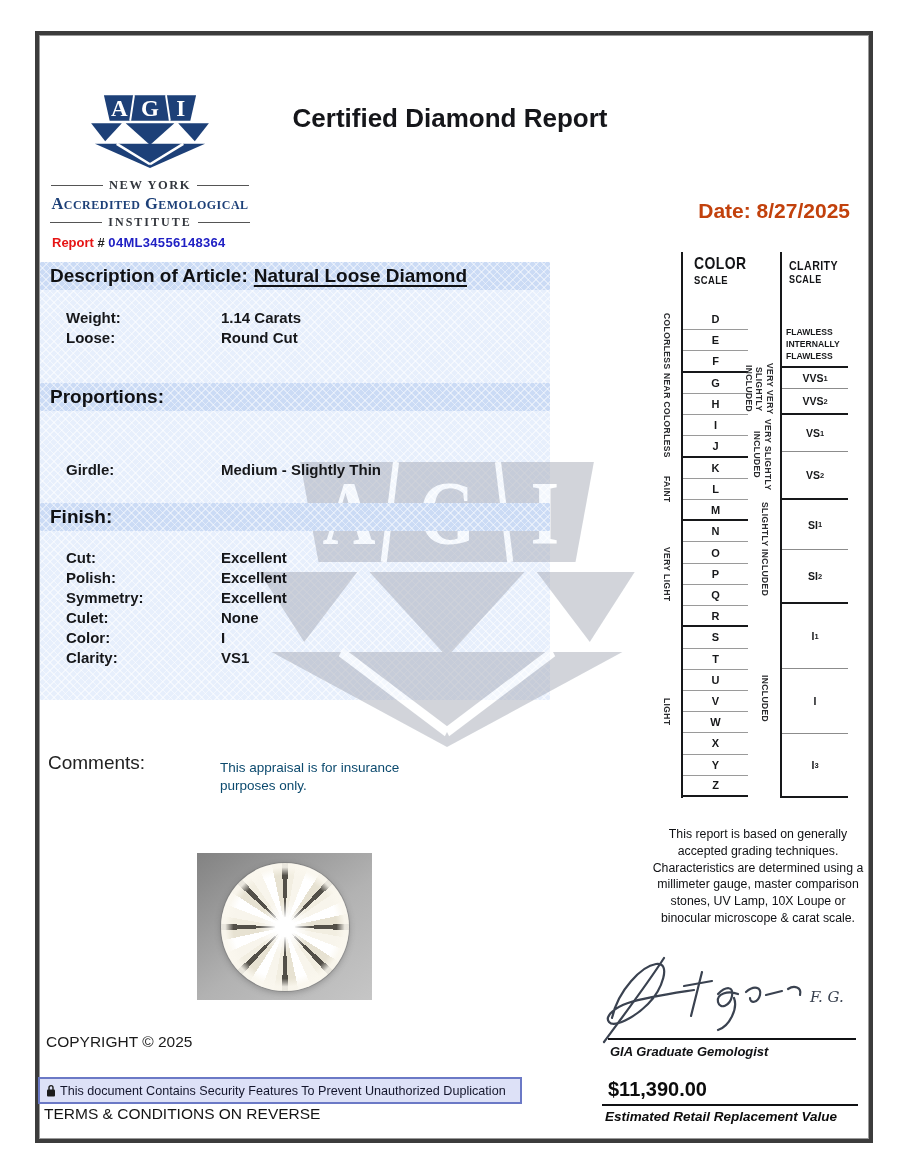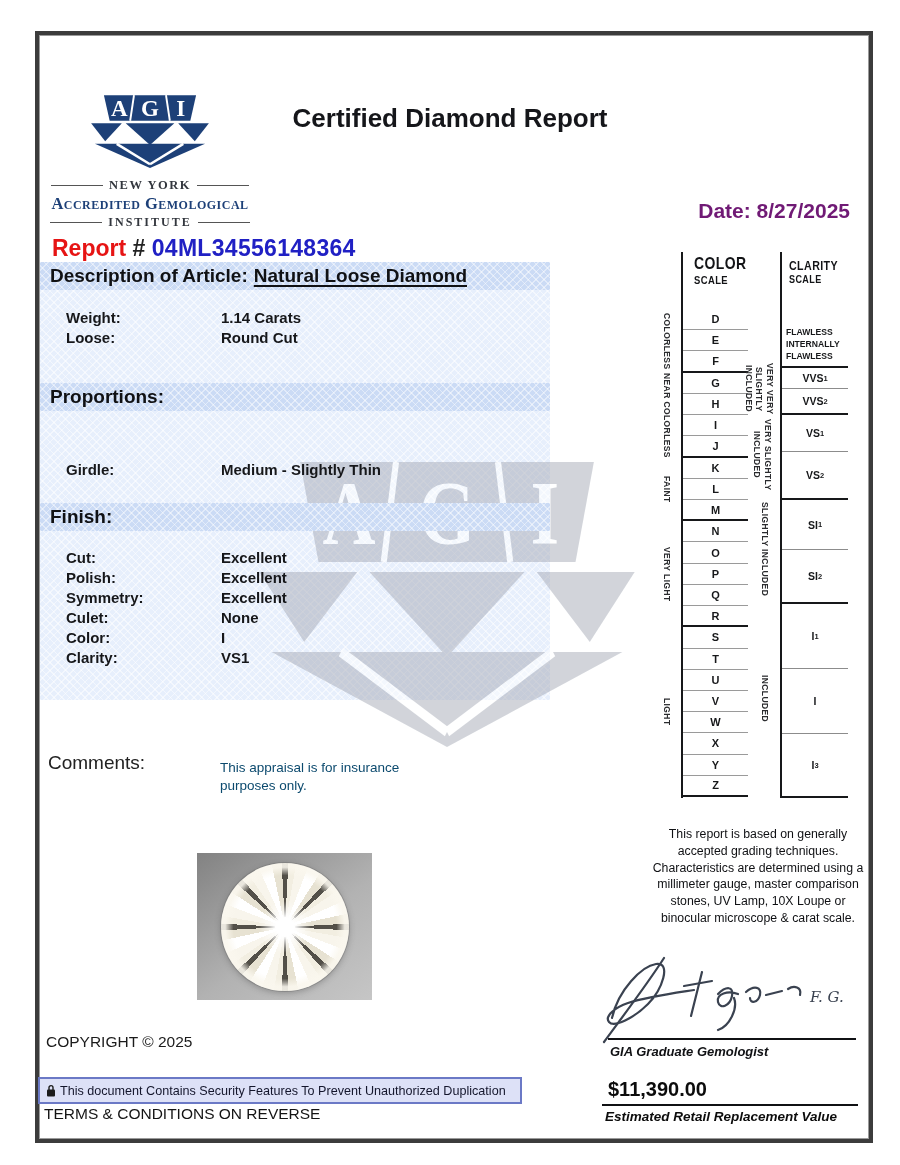--- a/index.html
+++ b/index.html
@@ -13,22 +13,22 @@
   .logo-text { position:absolute; left:44px; top:178px; width:212px; display:flex; flex-direction:column; align-items:center;
                font-family:"Liberation Serif", serif; }
   .logo-line { display:flex; align-items:center; gap:6px; width:100%; justify-content:center; }
   .logo-line .rule { height:1px; background:#555; flex:1; max-width:52px; }
   .logo-ny { font-size:12.5px; font-weight:bold; color:#33373e; letter-spacing:1.5px; }
   .logo-acc { font-size:16.5px; font-weight:bold; color:#1d4078; font-variant:small-caps; letter-spacing:0.5px; margin:1px 0; }
   .logo-inst { font-size:12px; font-weight:bold; color:#33373e; letter-spacing:2px; }
   .report-title { position:absolute; left:290px; top:103px; width:320px; text-align:center;
                   font-size:26px; font-weight:bold; color:#15161a; }
   .date-line { position:absolute; left:600px; top:199px; width:250px; text-align:right;
-               font-size:21px; font-weight:bold; color:#701a75; }
-  .report-line { position:absolute; left:52px; top:235px; font-size:23px; font-weight:bold; }
+               font-size:21px; font-weight:bold; color:#c2410c; }
+  .report-line { position:absolute; left:52px; top:235px; font-size:13px; font-weight:bold; }
   .report-line .r-label { color:#e61414; }
   .report-line .r-hash { color:#222; }
   .report-line .r-num { color:#2020c4; letter-spacing:0.3px; }
 
   
   .xhatch-dark { background:
       repeating-linear-gradient(45deg, rgba(255,255,255,.45) 0 1.2px, rgba(255,255,255,0) 1.2px 5.5px),
       repeating-linear-gradient(-45deg, rgba(255,255,255,.45) 0 1.2px, rgba(255,255,255,0) 1.2px 5.5px),
       #cbdbf5; }
   .xhatch-light { background:

